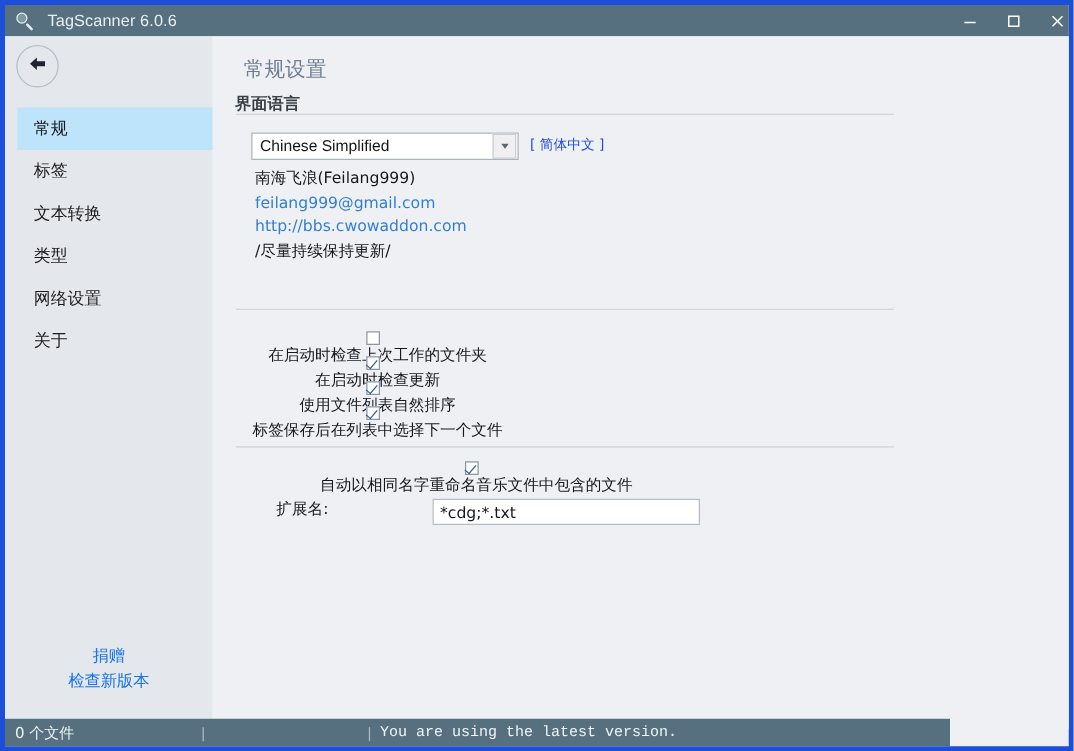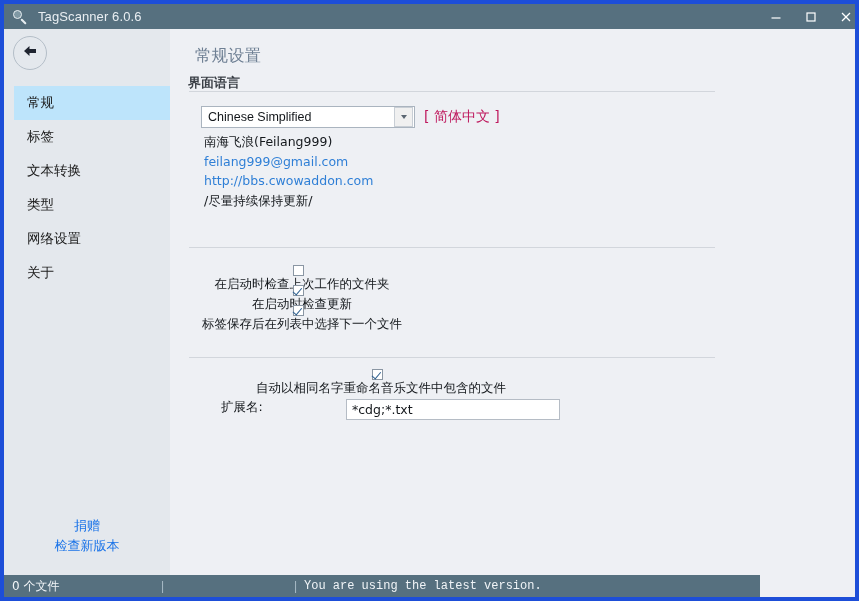--- a/index.html
+++ b/index.html
@@ -160,22 +160,22 @@
     flex: 0 0 auto;
   }
   .combo-arrow .tri {
     width: 0; height: 0;
     border-left: 3.5px solid transparent;
     border-right: 3.5px solid transparent;
     border-top: 4px solid #5b6672;
   }
   .lang-native {
     position: absolute; left: 254px; top: 79px;
-    font-size: 14px;
-    color: #be185d;
+    font-size: 11px;
+    color: #1d4ed8;
     font-family: "DejaVu Sans", "Liberation Sans", sans-serif;
     white-space: nowrap;
   }
 
   .credits { position: absolute; left: 34px; top: 103px; }
   .credit-line {
     font-size: 12.5px;
     line-height: 19.5px;
     color: #14181c;
     font-family: "DejaVu Sans", "Liberation Sans", sans-serif;
@@ -365,20 +365,24 @@
       <div class="check-row">
         <span class="cbox"></span>
         <span class="check-label">在启动时检查上次工作的文件夹</span>
       </div>
       <div class="check-row">
         <span class="cbox checked"></span>
         <span class="check-label">在启动时检查更新</span>
       </div>
       <div class="check-row">
         <span class="cbox checked"></span>
+        <span class="check-label">使用文件列表自然排序</span>
+      </div>
+      <div class="check-row">
+        <span class="cbox checked"></span>
         <span class="check-label">标签保存后在列表中选择下一个文件</span>
       </div>
     </div>
 
     <div class="divider div3"></div>
 
     <div class="rename-group">
       <div class="check-row">
         <span class="cbox checked"></span>
         <span class="check-label">自动以相同名字重命名音乐文件中包含的文件</span>

